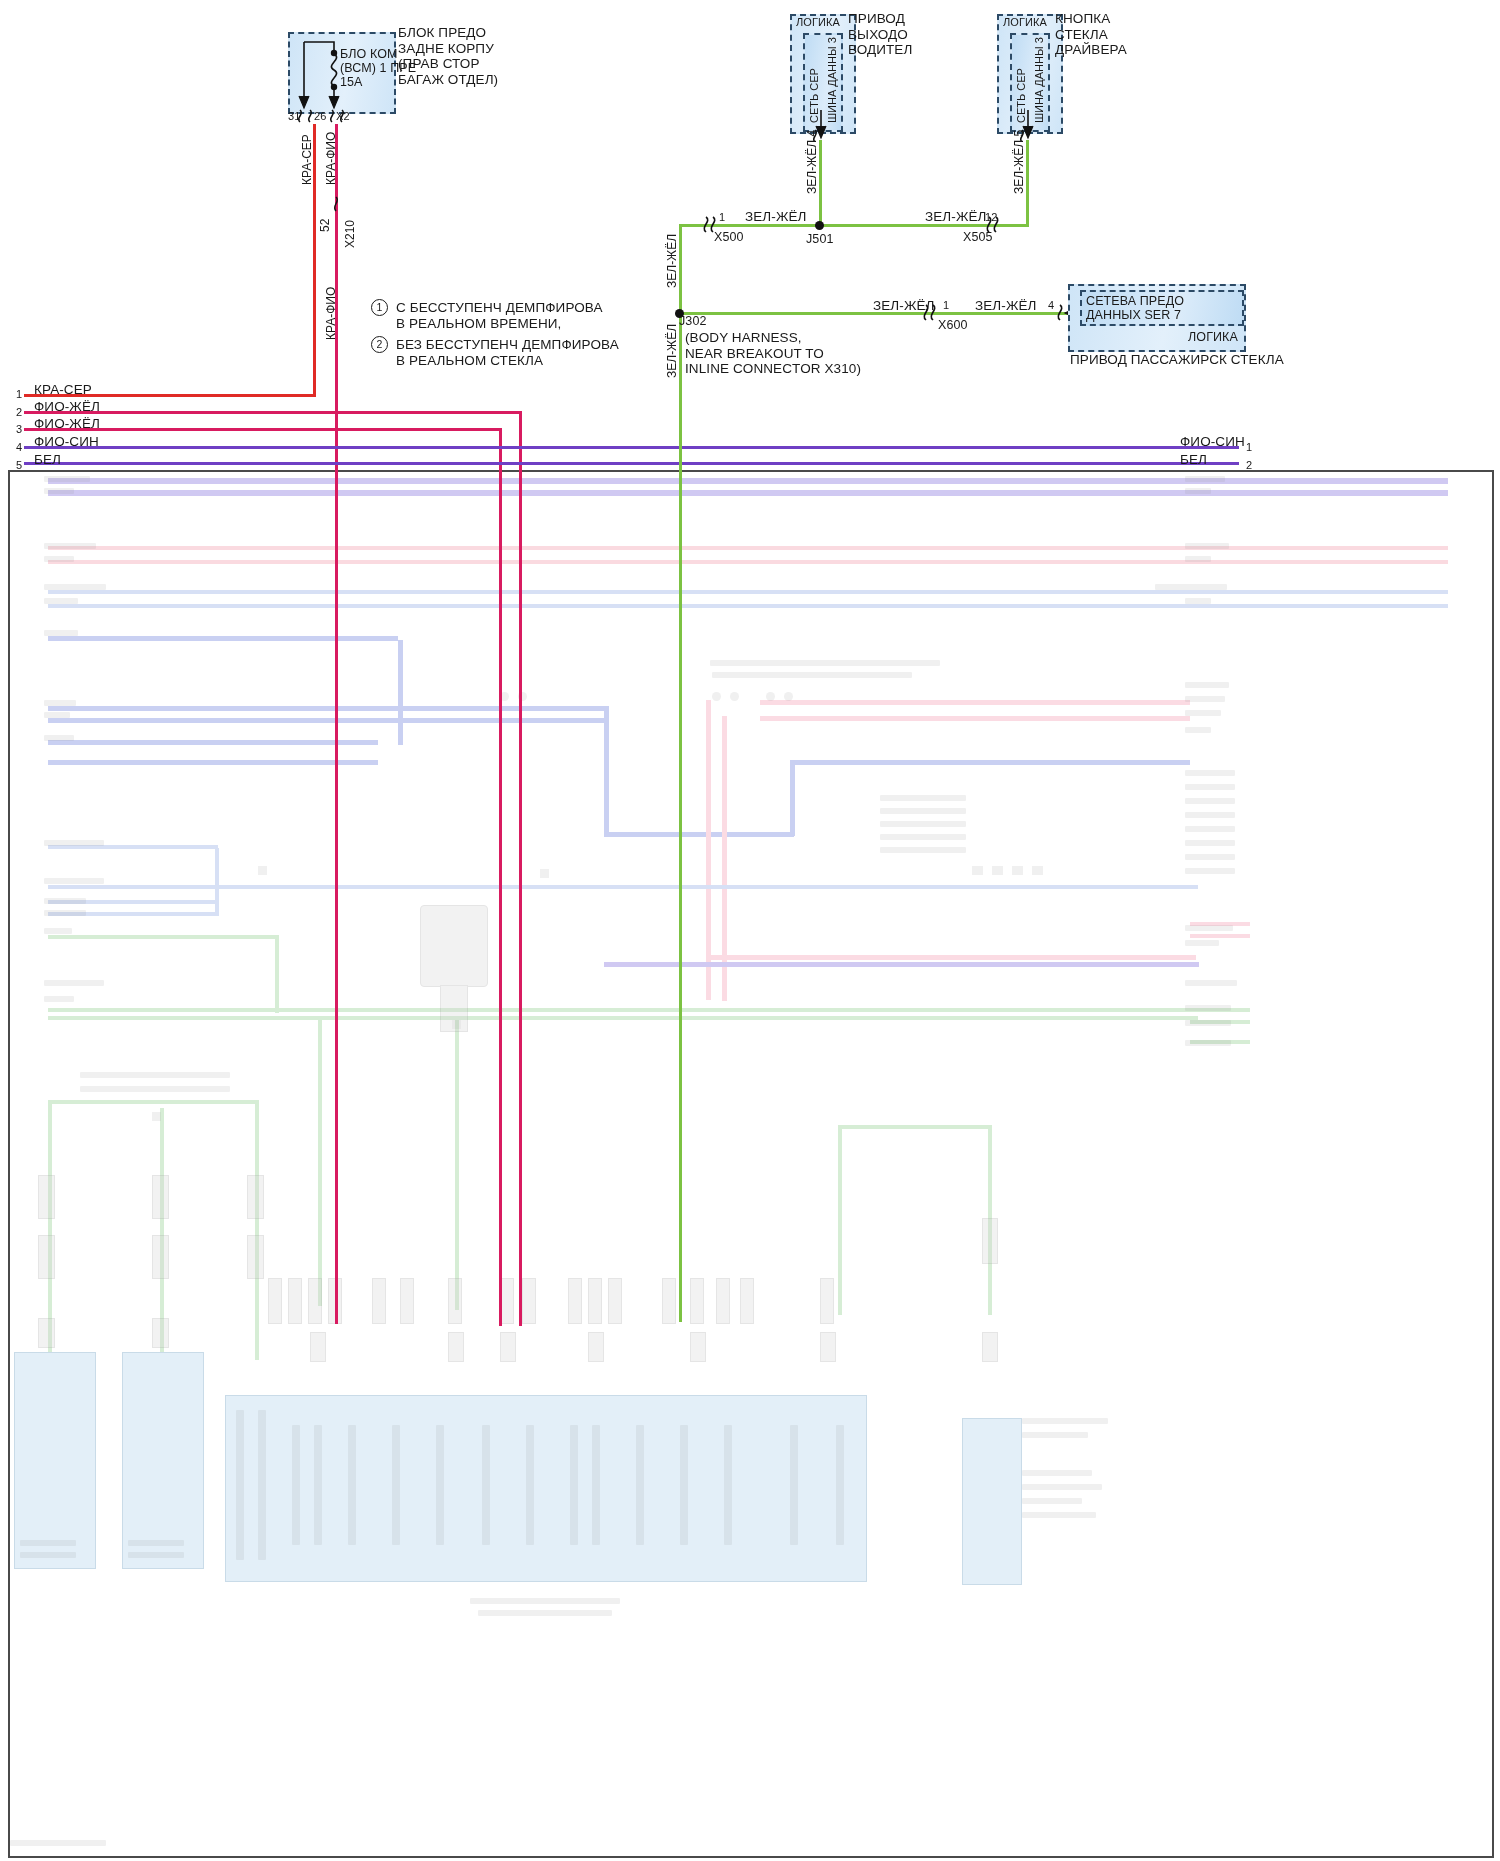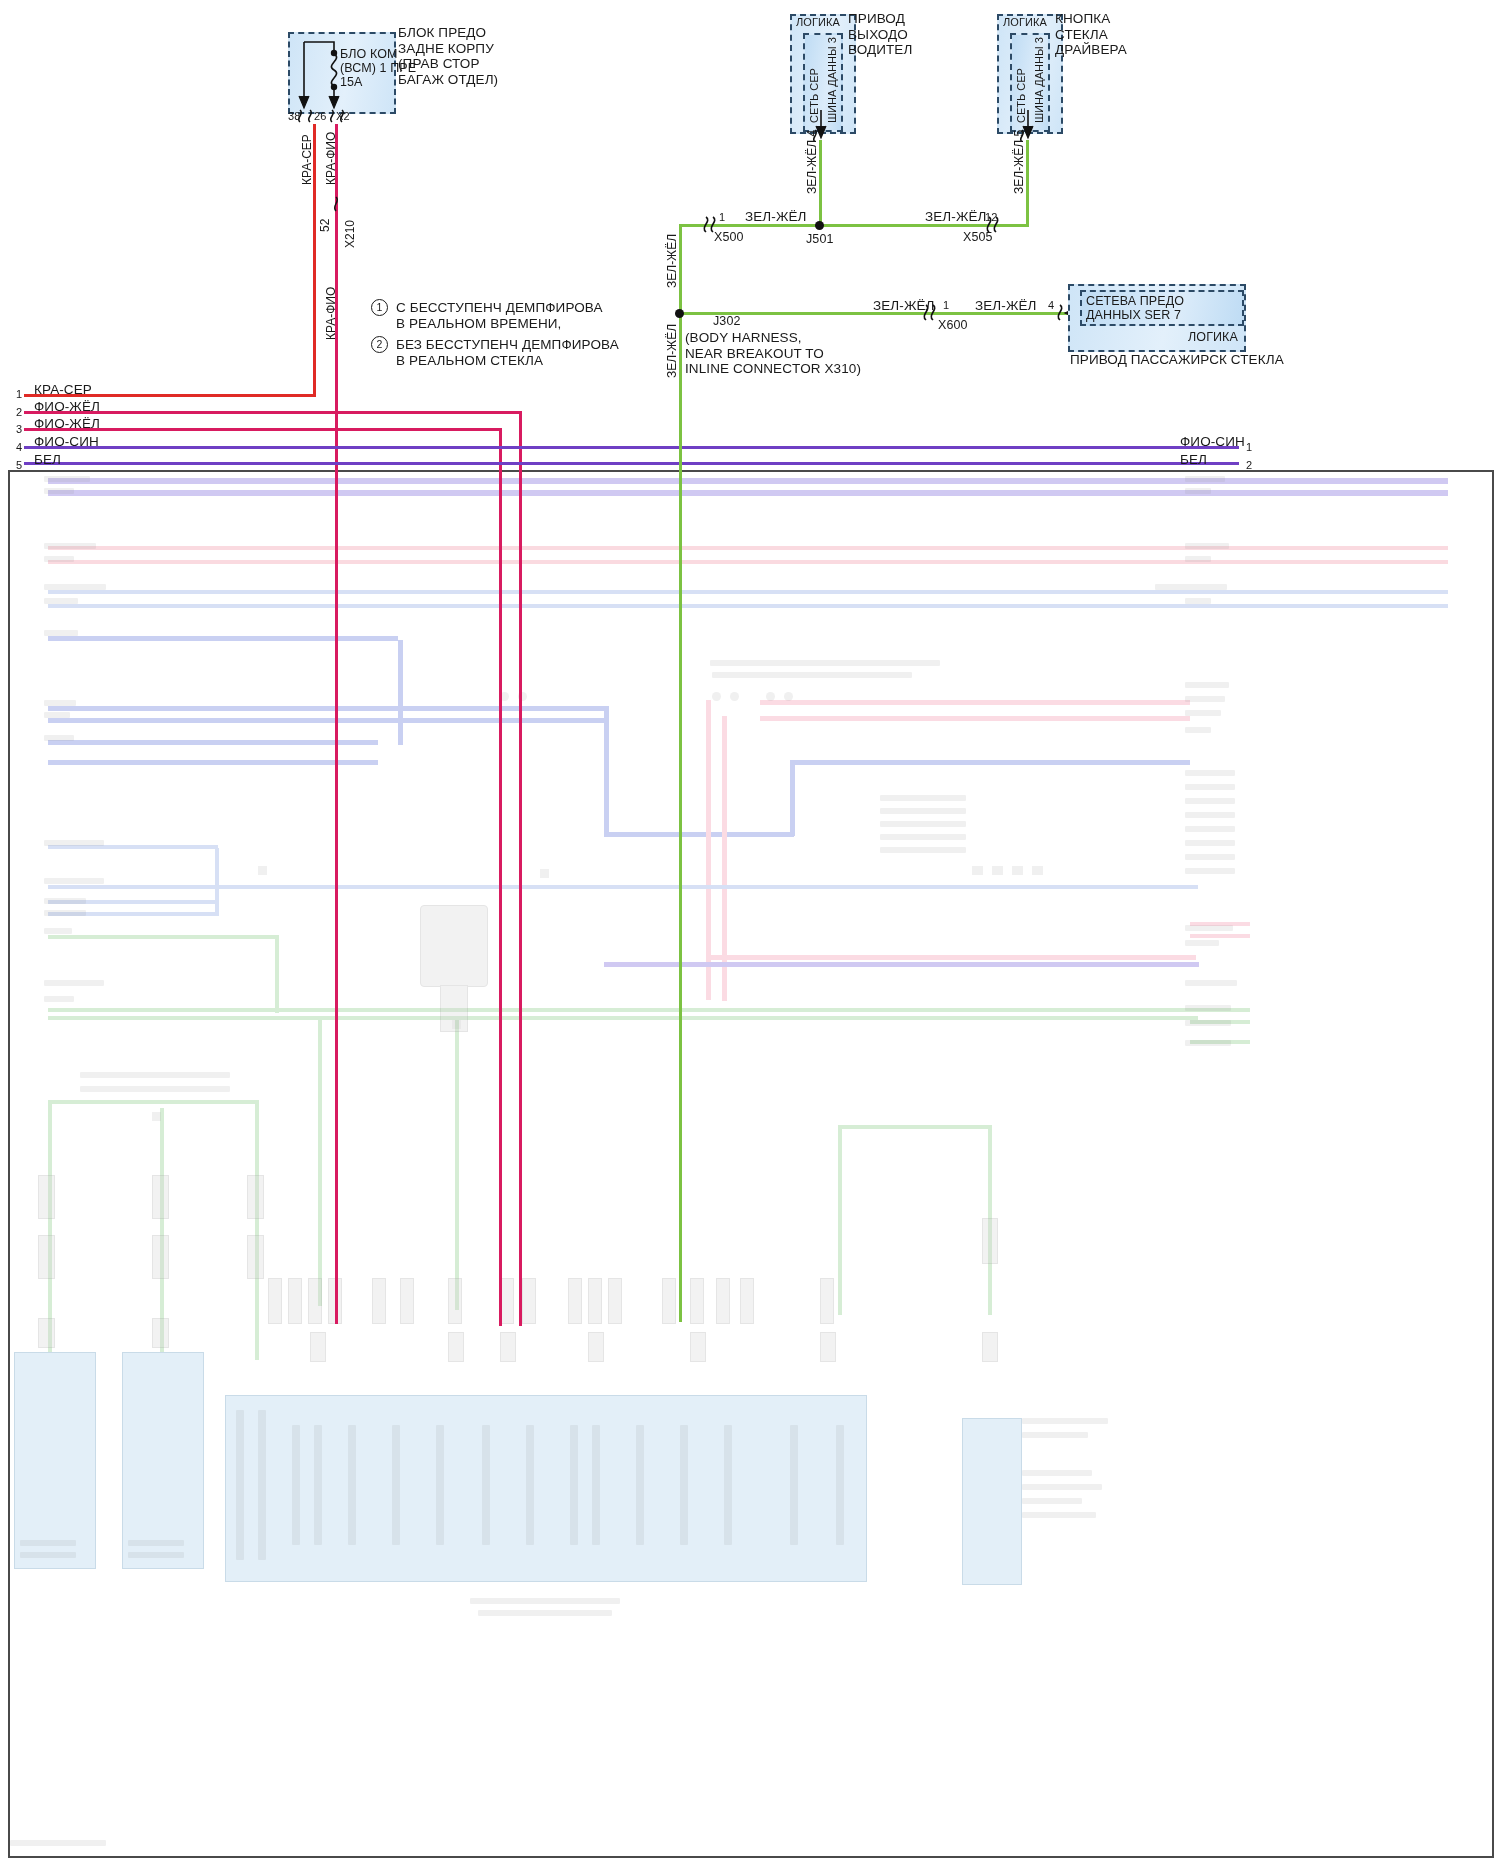--- a/index.html
+++ b/index.html
@@ -266,21 +266,21 @@
 БАГАЖ ОТДЕЛ)</div>
 
   <div class="abs" style="left:288px;top:108px;width:110px;height:16px;">
     <svg width="110" height="16" viewBox="0 0 110 16">
       <path d="M12,2 c5,4 -5,8 0,12" fill="none" stroke="#111" stroke-width="1.5"></path>
       <path d="M22,2 c5,4 -5,8 0,12" fill="none" stroke="#111" stroke-width="1.5"></path>
       <path d="M44,2 c5,4 -5,8 0,12" fill="none" stroke="#111" stroke-width="1.5"></path>
       <path d="M54,2 c5,4 -5,8 0,12" fill="none" stroke="#111" stroke-width="1.5"></path>
     </svg>
   </div>
-  <div class="txt xs" style="left:288px;top:110px;">38</div>
+  <div class="txt xs" style="left:288px;top:110px;">31</div>
   <div class="txt xs" style="left:314px;top:110px;">26</div>
   <div class="txt xs" style="left:336px;top:110px;">X2</div>
 
   <div class="vtxt sm" style="left:300px;top:185px;">КРА-СЕР</div>
   <div class="vtxt sm" style="left:324px;top:185px;">КРА-ФИО</div>
   <div class="vtxt sm" style="left:324px;top:340px;">КРА-ФИО</div>
   <div class="vtxt sm" style="left:318px;top:232px;">52</div>
   <div class="vtxt sm" style="left:343px;top:248px;">X210</div>
 
   <div class="w w-red" style="left:313px;top:124px;width:3px;height:272px;"></div>
@@ -389,21 +389,21 @@
     </svg>
   </div>
   <div class="txt" style="left:925px;top:209px;">ЗЕЛ-ЖЁЛ</div>
   <div class="txt xs" style="left:985px;top:211px;">12</div>
   <div class="txt sm" style="left:963px;top:230px;">X505</div>
 
   <div class="node" style="left:815px;top:221px;"></div>
   <div class="txt sm" style="left:806px;top:232px;">J501</div>
 
   <div class="node" style="left:675px;top:309px;"></div>
-  <div class="txt sm" style="left:713px;top:314px;">J302</div>
+  <div class="txt sm" style="left:679px;top:314px;">J302</div>
   <div class="txt" style="left:685px;top:330px;">(BODY HARNESS,
 NEAR BREAKOUT TO
 INLINE CONNECTOR X310)</div>
 
   <div class="vtxt sm" style="left:665px;top:288px;">ЗЕЛ-ЖЁЛ</div>
   <div class="vtxt sm" style="left:665px;top:378px;">ЗЕЛ-ЖЁЛ</div>
 
   <div class="txt" style="left:873px;top:298px;">ЗЕЛ-ЖЁЛ</div>
   <div class="abs" style="left:921px;top:303px;width:24px;height:20px;">
     <svg width="24" height="20" viewBox="0 0 24 20">

